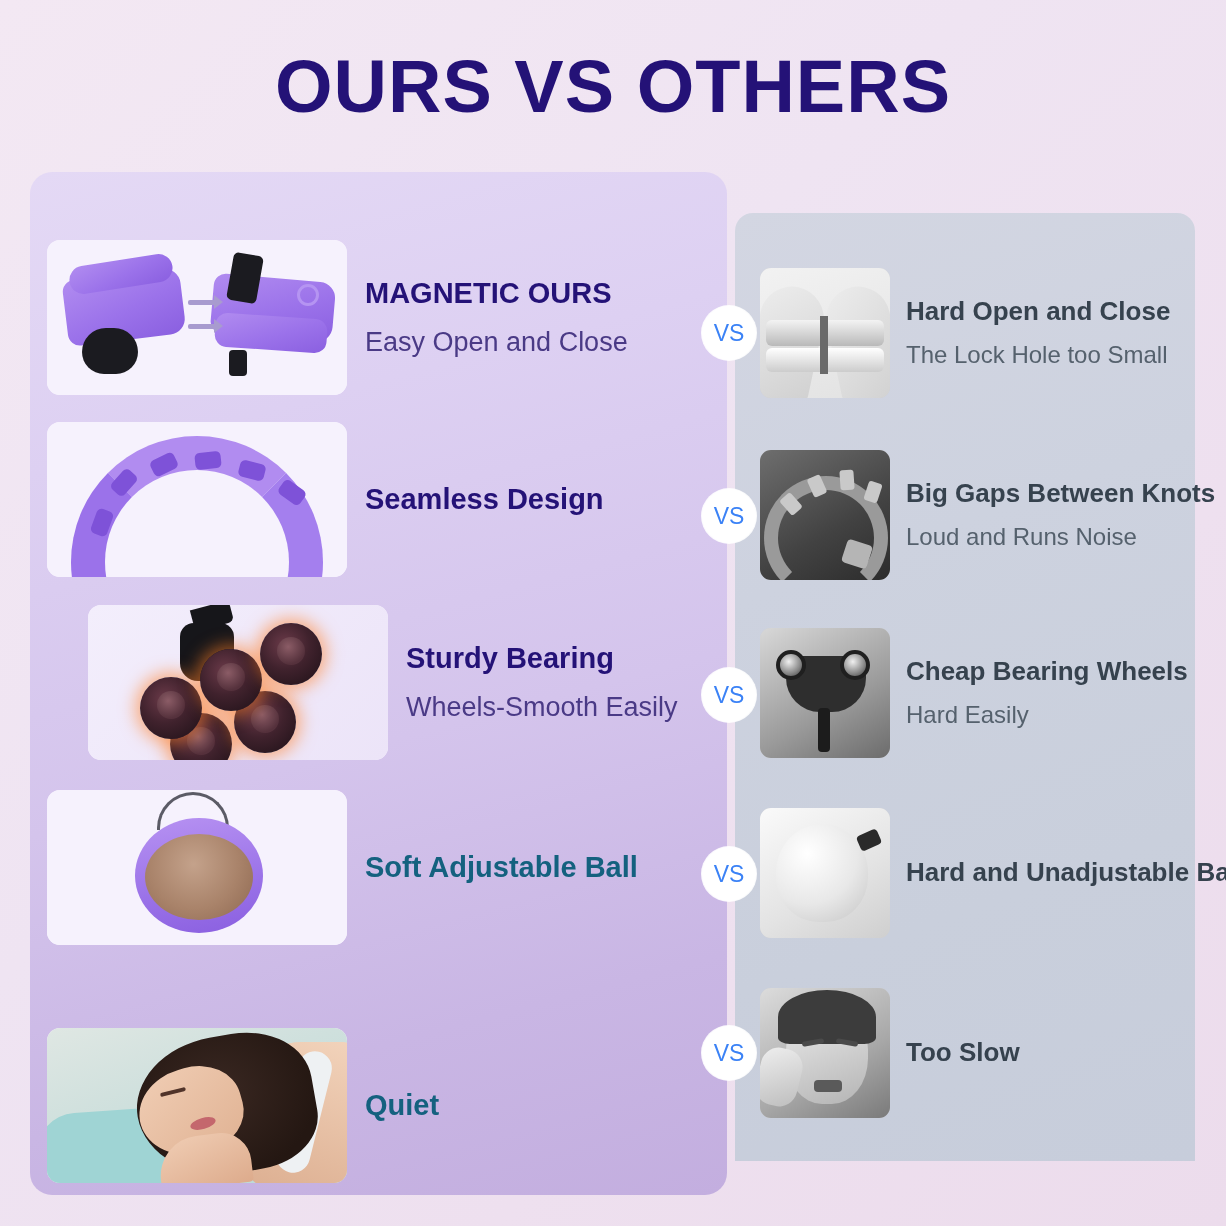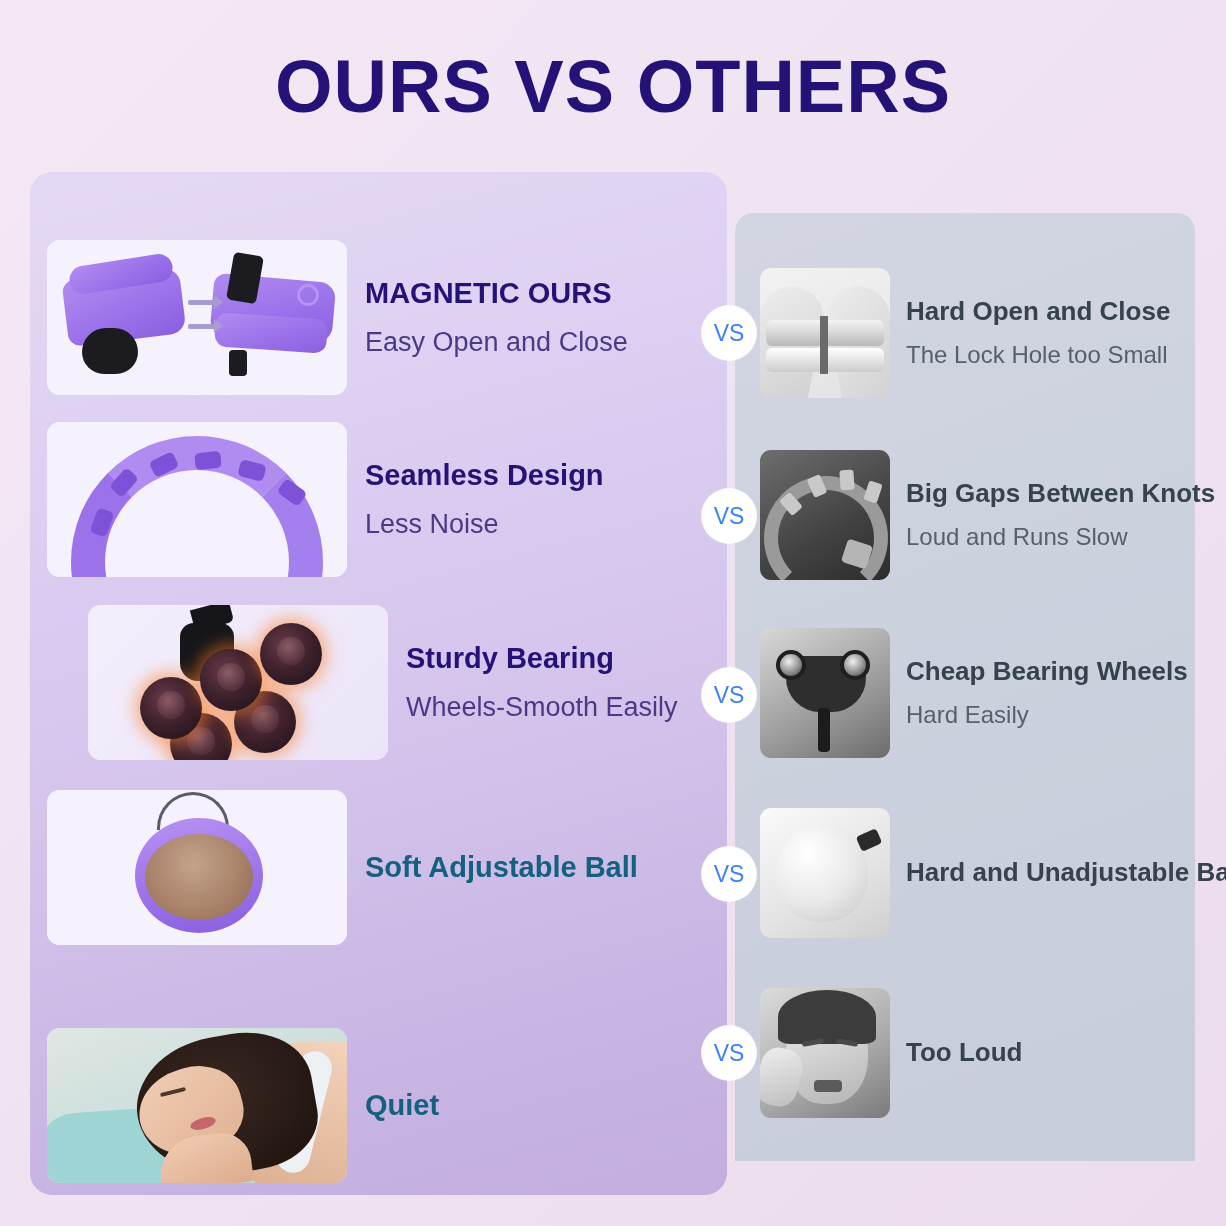--- a/index.html
+++ b/index.html
@@ -349,21 +349,20 @@
       <div class="arc-nub" style="left:64px;  top:52px;  transform:rotate(-48deg);"></div>
       <div class="arc-nub" style="left:104px; top:34px;  transform:rotate(-26deg);"></div>
       <div class="arc-nub" style="left:148px; top:30px;  transform:rotate(-6deg);"></div>
       <div class="arc-nub" style="left:192px; top:40px;  transform:rotate(14deg);"></div>
       <div class="arc-nub" style="left:232px; top:62px;  transform:rotate(36deg);"></div>
       <div class="arc-nub" style="left:42px;  top:92px;  transform:rotate(-70deg);"></div>
     </div>
   </div>
   <div class="ours-text">
     <div class="ours-title">Seamless Design</div>
-    <div class="ours-sub">Less Noise</div>
   </div>
 </div>
 
 <div class="ours-row" style="top:605px;padding-left:41px;">
   <div class="ours-card">
     <div class="art-bearing">
       <div class="bear-cable"></div>
       <div class="bear-body"></div>
       <div class="wheel w4"></div>
       <div class="wheel w5"></div>
@@ -437,21 +436,21 @@
       <div class="gs-chain"></div>
       <div class="gs-knot" style="left:24px; top:44px; transform:rotate(-42deg);"></div>
       <div class="gs-knot" style="left:50px; top:26px; transform:rotate(-24deg);"></div>
       <div class="gs-knot" style="left:80px; top:20px; transform:rotate(-4deg);"></div>
       <div class="gs-knot" style="left:106px;top:32px; transform:rotate(18deg);"></div>
       <div class="gs-loose"></div>
     </div>
   </div>
   <div class="others-text">
     <div class="others-title">Big Gaps Between Knots</div>
-    <div class="others-sub">Loud and Runs Slow</div>
+    <div class="others-sub">Loud and Runs Noise</div>
   </div>
 </div>
 
 <div class="others-row" style="top:628px;">
   <div class="others-card">
     <div class="gs gs-wheels">
       <div class="gs-clip"></div>
       <div class="gs-wh a"></div>
       <div class="gs-wh b"></div>
       <div class="gs-stem"></div>
@@ -480,15 +479,15 @@
     <div class="gs gs-loud">
       <div class="gs-head"></div>
       <div class="gs-hair2"></div>
       <div class="gs-brow b1"></div>
       <div class="gs-brow b2"></div>
       <div class="gs-mouth"></div>
       <div class="gs-hand2"></div>
     </div>
   </div>
   <div class="others-text">
-    <div class="others-title">Too Loud</div>
+    <div class="others-title">Too Slow</div>
   </div>
 </div>
 
 </body></html>

